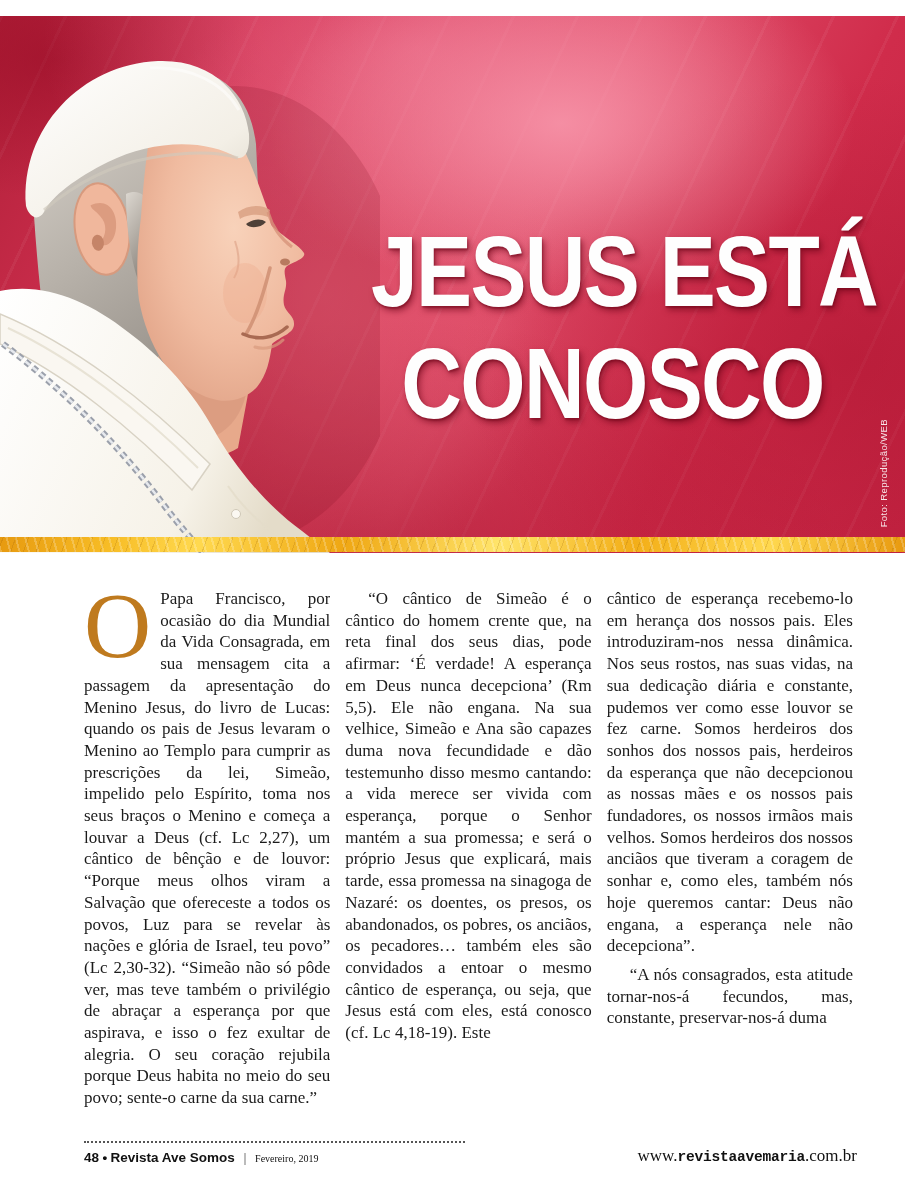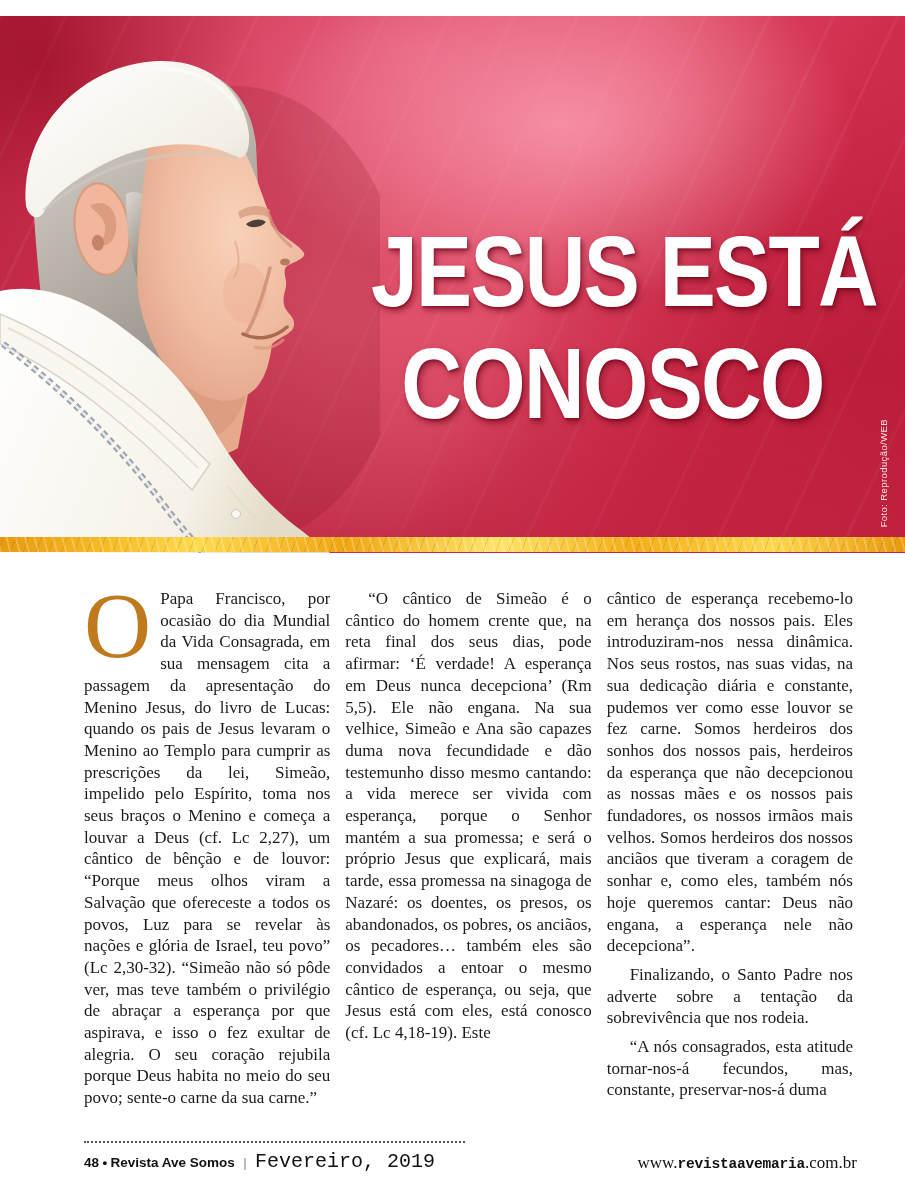--- a/index.html
+++ b/index.html
@@ -70,21 +70,21 @@
     font-size:13.5px;color:#111;
   }
   .footer-left{
     width:381px;
     border-top:2px dotted #555;
     padding-top:7px;
     white-space:nowrap;
   }
   .footer-left .pg{font-family:"Liberation Sans",sans-serif;font-weight:bold;font-size:13.5px;margin-top:16px;}
   .footer-left .sep{color:#888;font-family:"Liberation Sans",sans-serif;font-weight:300;margin:0 5px;}
-  .footer-left .date{font-family:Liberation Mono, monospace;font-size:20px;}
+  .footer-left .date{font-family:Liberation Serif, serif;font-size:10px;}
   .footer-right{white-space:nowrap;}
   .footer-right .plain{font-family:"Liberation Serif",serif;font-size:17px;}
   .footer-right .bold{font-family:Liberation Mono, monospace;font-weight:bold;font-size:14.5px;letter-spacing:-.2px;}
 </style>
 </head>
 <body>
 
 <div class="page">
 
   <header class="hero">
@@ -169,21 +169,20 @@
 
   <main class="article">
     <div class="col">
       <p><span class="dropcap">O</span><span>Papa Francisco, por ocasião do dia Mundial da Vida Consagrada, em sua mensagem cita a passagem da apresentação do Menino Jesus, do livro de Lucas: quando os pais de Jesus levaram o Menino ao Templo para cumprir as prescrições da lei, Simeão, impelido pelo Espírito, toma nos seus braços o Menino e começa a louvar a Deus (cf. Lc 2,27), um cântico de bênção e de louvor: “Porque meus olhos viram a Salvação que ofereceste a todos os povos, Luz para se revelar às nações e glória de Israel, teu povo” (Lc 2,30-32). “Simeão não só pôde ver, mas teve também o privilégio de abraçar a esperança por que aspirava, e isso o fez exultar de alegria. O seu coração rejubila porque Deus habita no meio do seu povo; sente-o carne da sua carne.”</span></p>
     </div>
     <div class="col">
       <p class="indent">“O cântico de Simeão é o cântico do homem crente que, na reta final dos seus dias, pode afirmar: ‘É verdade! A esperança em Deus nunca decepciona’ (Rm 5,5). Ele não engana. Na sua velhice, Simeão e Ana são capazes duma nova fecundidade e dão testemunho disso mesmo cantando: a vida merece ser vivida com esperança, porque o Senhor mantém a sua promessa; e será o próprio Jesus que explicará, mais tarde, essa promessa na sinagoga de Nazaré: os doentes, os presos, os abandonados, os pobres, os anciãos, os pecadores… também eles são convidados a entoar o mesmo cântico de esperança, ou seja, que Jesus está com eles, está conosco (cf. Lc 4,18-19). Este</p>
     </div>
     <div class="col">
       <p>cântico de esperança recebemo-lo em herança dos nossos pais. Eles introduziram-nos nessa dinâmica. Nos seus rostos, nas suas vidas, na sua dedicação diária e constante, pudemos ver como esse louvor se fez carne. Somos herdeiros dos sonhos dos nossos pais, herdeiros da esperança que não decepcionou as nossas mães e os nossos pais fundadores, os nossos irmãos mais velhos. Somos herdeiros dos nossos anciãos que tiveram a coragem de sonhar e, como eles, também nós hoje queremos cantar: Deus não engana, a esperança nele não decepciona”.</p>
-      <p class="indent">Finalizando, o Santo Padre nos adverte sobre a tentação da sobrevivência que nos rodeia.</p>
       <p class="indent">“A nós consagrados, esta atitude tornar-nos-á fecundos, mas, constante, preservar-nos-á duma</p>
     </div>
   </main>
 
   <footer class="footer">
     <div class="footer-left">
       <span class="pg">48</span>
       <span class="pg">•</span>
       <span class="pg">Revista Ave Somos</span>
       <span class="sep">|</span>

